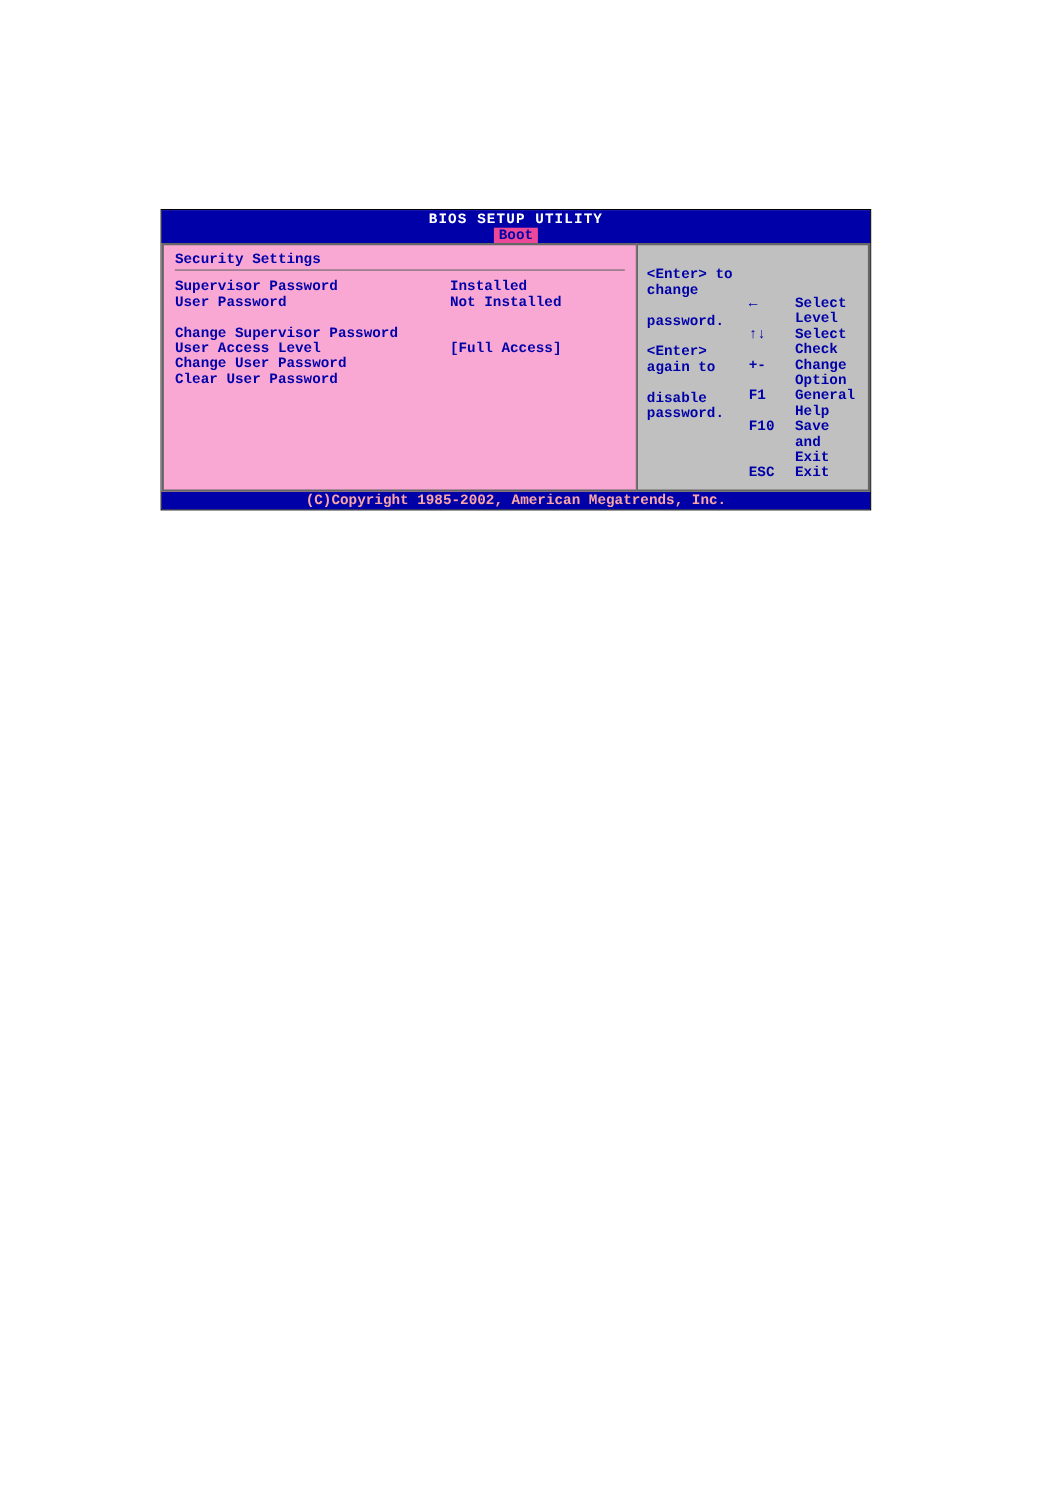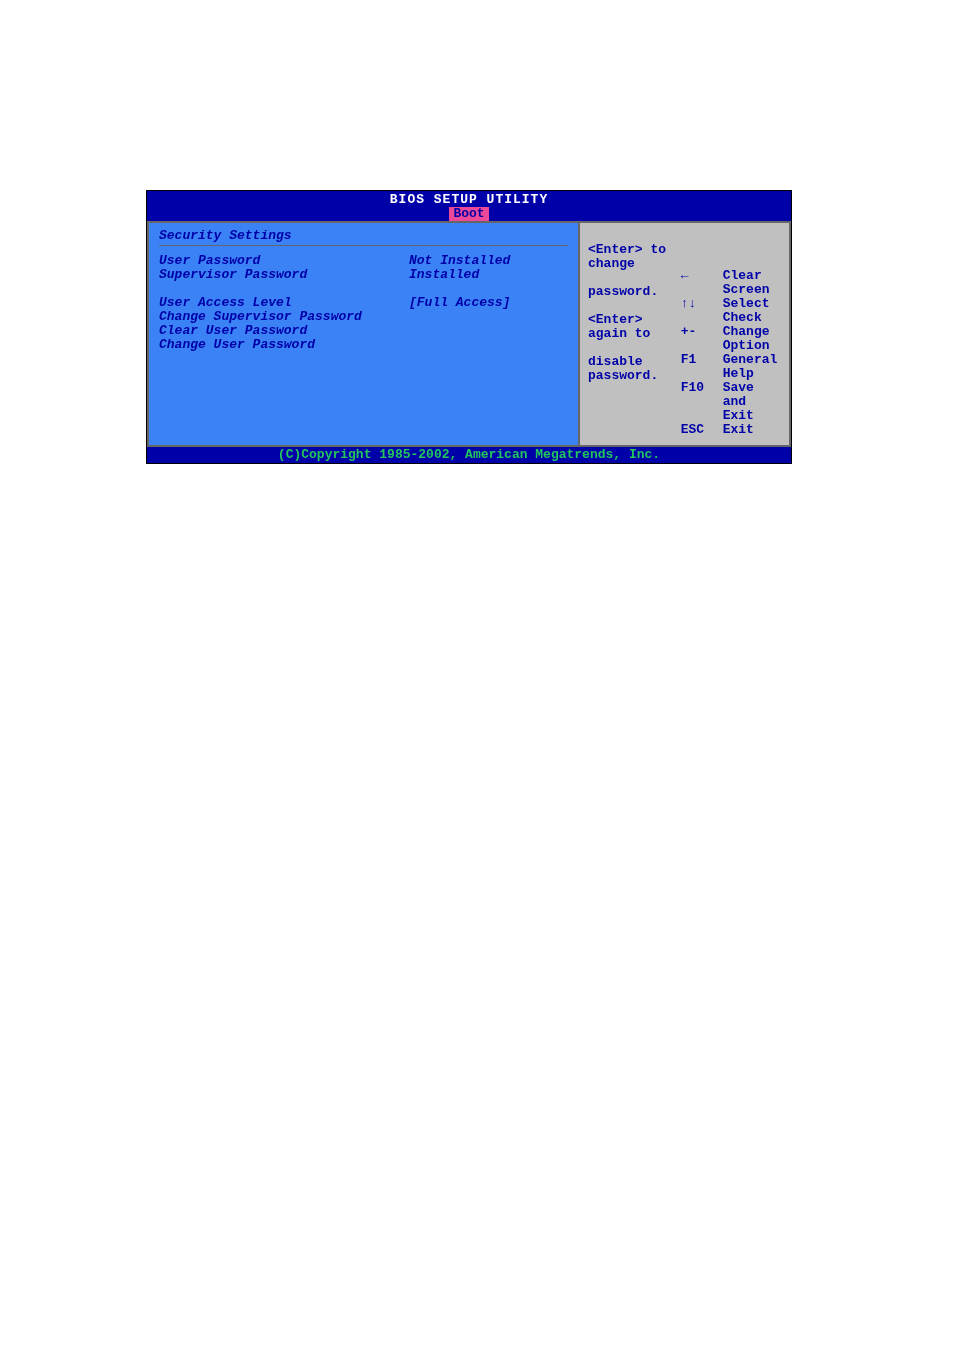--- a/index.html
+++ b/index.html
@@ -36,27 +36,26 @@
     color: #0000a8;
     padding: 0 4px;
     margin-top: 0;
   }
   .content-row {
     display: flex;
     background: #c0c0c0;
   }
   .left-pane {
     flex: 0 0 432px;
-    background: #3b82f6;
+    background: #f9a8d4;
     color: #0000a8;
     border: 2px solid #666;
     border-right-width: 1px;
     padding: 6px 10px 60px 10px;
     line-height: 14px;
-    font-style: italic;
   }
   .section-header {
     color: #0000a8;
     border-bottom: 1px solid #666;
     padding-bottom: 2px;
     margin-bottom: 8px;
   }
   .setting-row {
     display: flex;
     line-height: 14px;
@@ -77,21 +76,21 @@
   }
   .help-text { white-space: pre-line; }
   .nav-block {
     margin-top: auto;
     padding-top: 40px;
   }
   .nav-row { display: flex; line-height: 14px; }
   .nav-key { flex: 0 0 42px; white-space: pre; }
   .footer-bar {
     background: #0000a8;
-    color: #22c55e;
+    color: #fca5a5;
     text-align: center;
     padding: 1px 0;
     line-height: 14px;
   }
   .page-hr {
     position: absolute;
     left: 112px;
     top: 1236px;
     width: 730px;
     border: 0;
@@ -105,59 +104,59 @@
   <div class="bios-frame">
     <div class="title-bar">
       <div class="title-line1">BIOS SETUP UTILITY</div>
       <span class="title-line2">Boot</span>
     </div>
     <div class="content-row">
       <div class="left-pane">
         <div class="section-header">Security Settings</div>
 
         <div class="setting-row">
+          <span class="setting-label">Supervisor Password</span>
+          <span class="setting-value">Installed</span>
+        </div>
+        <div class="setting-row">
           <span class="setting-label">User Password</span>
           <span class="setting-value">Not Installed</span>
-        </div>
-        <div class="setting-row">
-          <span class="setting-label">Supervisor Password</span>
-          <span class="setting-value">Installed</span>
         </div>
 
         <div class="gap"></div>
 
         <div class="setting-row">
+          <span class="setting-label">Change Supervisor Password</span>
+          <span class="setting-value"></span>
+        </div>
+        <div class="setting-row">
           <span class="setting-label">User Access Level</span>
           <span class="setting-value">[Full Access]</span>
         </div>
         <div class="setting-row">
-          <span class="setting-label">Change Supervisor Password</span>
+          <span class="setting-label">Change User Password</span>
           <span class="setting-value"></span>
         </div>
         <div class="setting-row">
           <span class="setting-label">Clear User Password</span>
-          <span class="setting-value"></span>
-        </div>
-        <div class="setting-row">
-          <span class="setting-label">Change User Password</span>
           <span class="setting-value"></span>
         </div>
       </div>
 
       <div class="right-pane">
         <div class="help-text">
           <div>&lt;Enter&gt; to change</div>
           <div>password.</div>
           <div>&lt;Enter&gt; again to</div>
           <div>disable password.</div>
         </div>
         <div class="nav-block">
           <div class="nav-row">
             <span class="nav-key">←</span>
-            <span>Clear Screen</span>
+            <span>Select Level</span>
           </div>
           <div class="nav-row">
             <span class="nav-key">↑↓</span>
             <span>Select Check</span>
           </div>
           <div class="nav-row">
             <span class="nav-key">+-</span>
             <span>Change Option</span>
           </div>
           <div class="nav-row">

